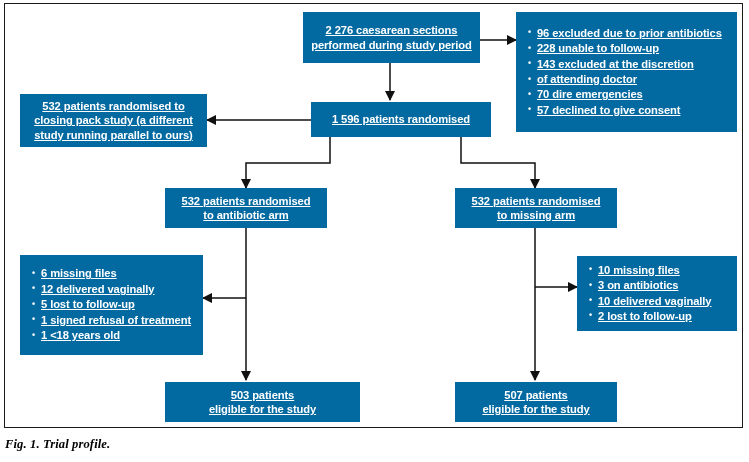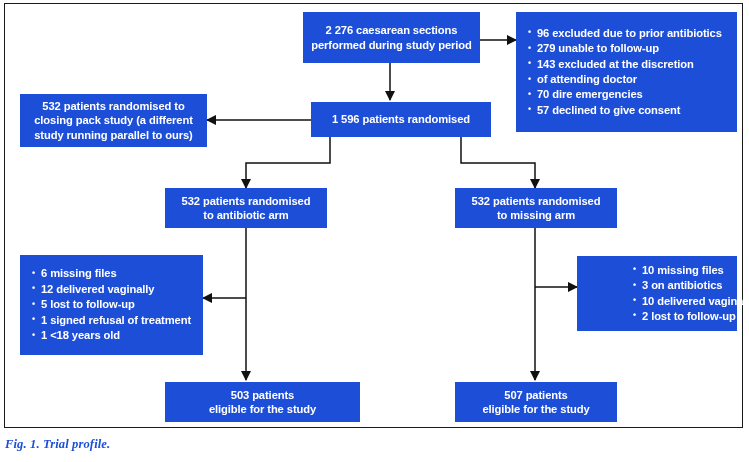--- a/index.html
+++ b/index.html
@@ -38,26 +38,27 @@
   }
   svg.lines {
     position: absolute;
     left: 0; top: 0;
     width: 749px;
     height: 462px;
     pointer-events: none;
   }
   .box {
     position: absolute;
-    background: #1d4ed8;
+    background: #0369a1;
     color: #ffffff;
     box-sizing: border-box;
     display: flex;
     align-items: center;
     justify-content: center;
+    text-decoration: underline;
   }
   .box .txt {
     width: 100%;
     text-align: center;
     font-size: 11.2px;
     line-height: 14.5px;
     font-weight: 700;
     letter-spacing: -0.1px;
     padding: 0 6px;
     box-sizing: border-box;
@@ -89,21 +90,21 @@
     font-size: 9px;
   }
   .caption {
     position: absolute;
     left: 5px;
     top: 437px;
     font-family: "Liberation Serif", serif;
     font-style: italic;
     font-weight: 700;
     font-size: 12.6px;
-    color: #1d4ed8;
+    color: #000000;
     letter-spacing: 0.1px;
   }
 </style>
 </head>
 <body>
 
 <div id="figure">
 
   <div class="frame"></div>
 
@@ -139,21 +140,21 @@
     <div class="box" style="left:303px; top:12px; width:177px; height:51px;">
       <div class="txt">
         <span>2 276 caesarean sections</span><br>
         <span>performed during study period</span>
       </div>
     </div>
 
     <div class="box listbox" style="left:516px; top:12px; width:221px; height:120px;">
       <ul>
         <li>96 excluded due to prior antibiotics</li>
-        <li>279 unable to follow-up</li>
+        <li>228 unable to follow-up</li>
         <li>143 excluded at the discretion</li>
         <li style="list-style:none;">
           <span>of attending doctor</span>
         </li>
         <li>70 dire emergencies</li>
         <li>57 declined to give consent</li>
       </ul>
     </div>
 
     <div class="box" style="left:311px; top:102px; width:180px; height:35px;">
@@ -187,21 +188,21 @@
     <div class="box listbox" style="left:20px; top:255px; width:183px; height:100px;">
       <ul>
         <li>6 missing files</li>
         <li>12 delivered vaginally</li>
         <li>5 lost to follow-up</li>
         <li>1 signed refusal of treatment</li>
         <li>1 &lt;18 years old</li>
       </ul>
     </div>
 
-    <div class="box listbox" style="left:577px; top:256px; width:160px; height:75px;padding-left:44px;">
+    <div class="box listbox" style="left:577px; top:256px; width:160px; height:75px;">
       <ul>
         <li>10 missing files</li>
         <li>3 on antibiotics</li>
         <li>10 delivered vaginally</li>
         <li>2 lost to follow-up</li>
       </ul>
     </div>
 
     <div class="box" style="left:165px; top:382px; width:195px; height:40px;">
       <div class="txt">

